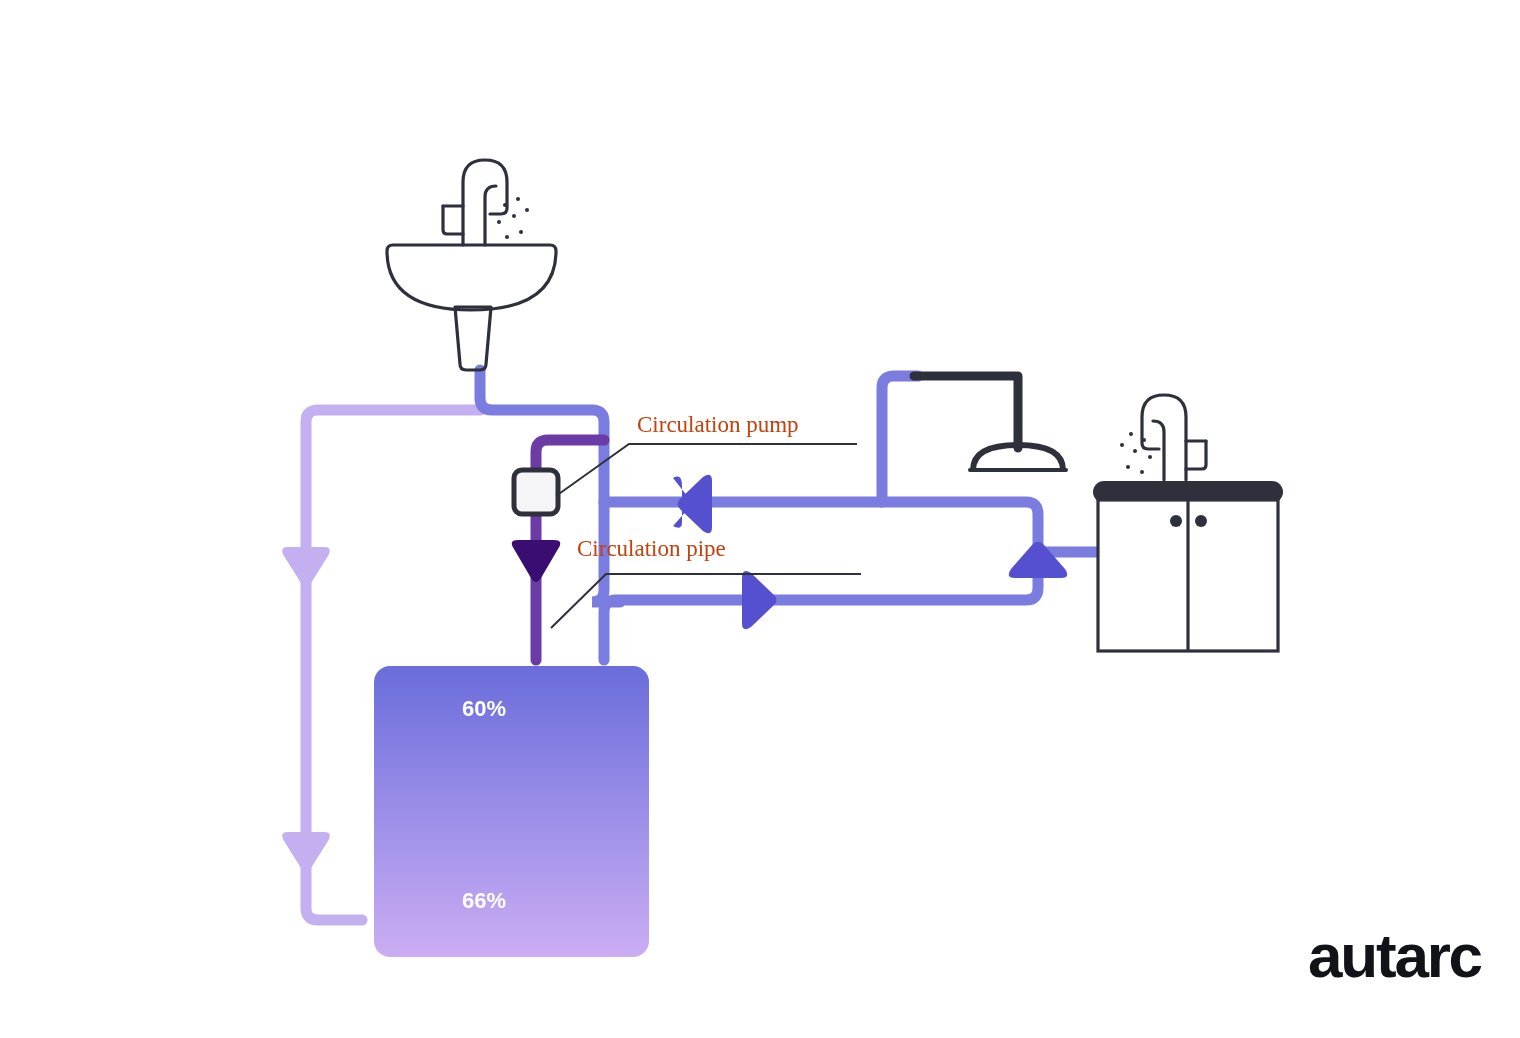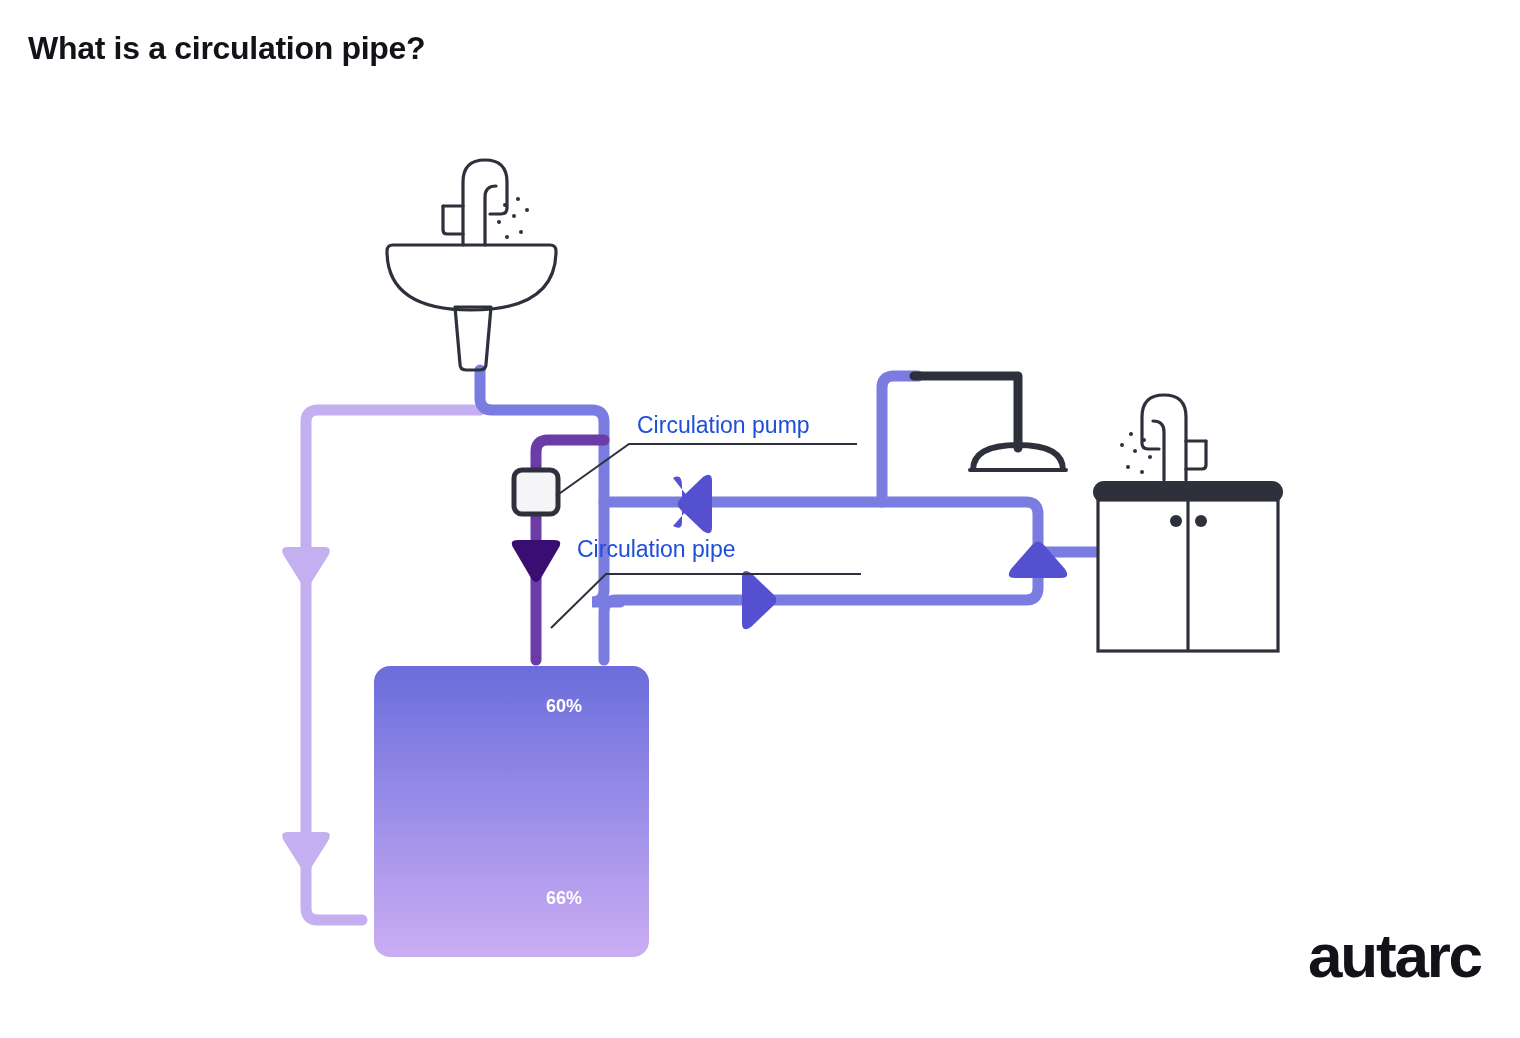--- a/index.html
+++ b/index.html
@@ -38,45 +38,44 @@
     font-weight: bold;
     color: #111318;
     letter-spacing: -2.2px;
     line-height: 1;
     font-family: "Liberation Sans", sans-serif;
     margin-left: 44px;
   }
   .callout {
     position: absolute;
     font-size: 23px;
-    color: #1d4ed8;
+    color: #c2410c;
     white-space: nowrap;
-    font-family: Liberation Sans, sans-serif;
+    font-family: Liberation Serif, serif;
   }
   #callout-pump { left: 637px; top: 412px; }
   #callout-pipe { left: 577px; top: 536px; }
   .tank-label {
     position: absolute;
-    font-size: 18px;
+    font-size: 22px;
     font-weight: bold;
     color: #ffffff;
-    text-align: right;
+    text-align: left;
     width: 120px;
     font-family: "Liberation Sans", sans-serif;
   }
   #tank-label-top { left: 462px; top: 696px; }
   #tank-label-bottom { left: 462px; top: 888px; }
   svg { display: block; }
 </style>
 </head>
 <body>
 
 <div id="stage">
 
-  <div class="page-title">What is a circulation pipe?</div>
 
   <svg id="diagram" width="1520" height="1038" viewBox="0 0 1520 1038" xmlns="http://www.w3.org/2000/svg">
 
     <defs>
       <linearGradient id="tankGrad" x1="0" y1="0" x2="0" y2="1">
         <stop offset="0%" stop-color="#6a6ddb"></stop>
         <stop offset="50%" stop-color="#9b8ee8"></stop>
         <stop offset="100%" stop-color="#cbadf3"></stop>
       </linearGradient>
     </defs>

